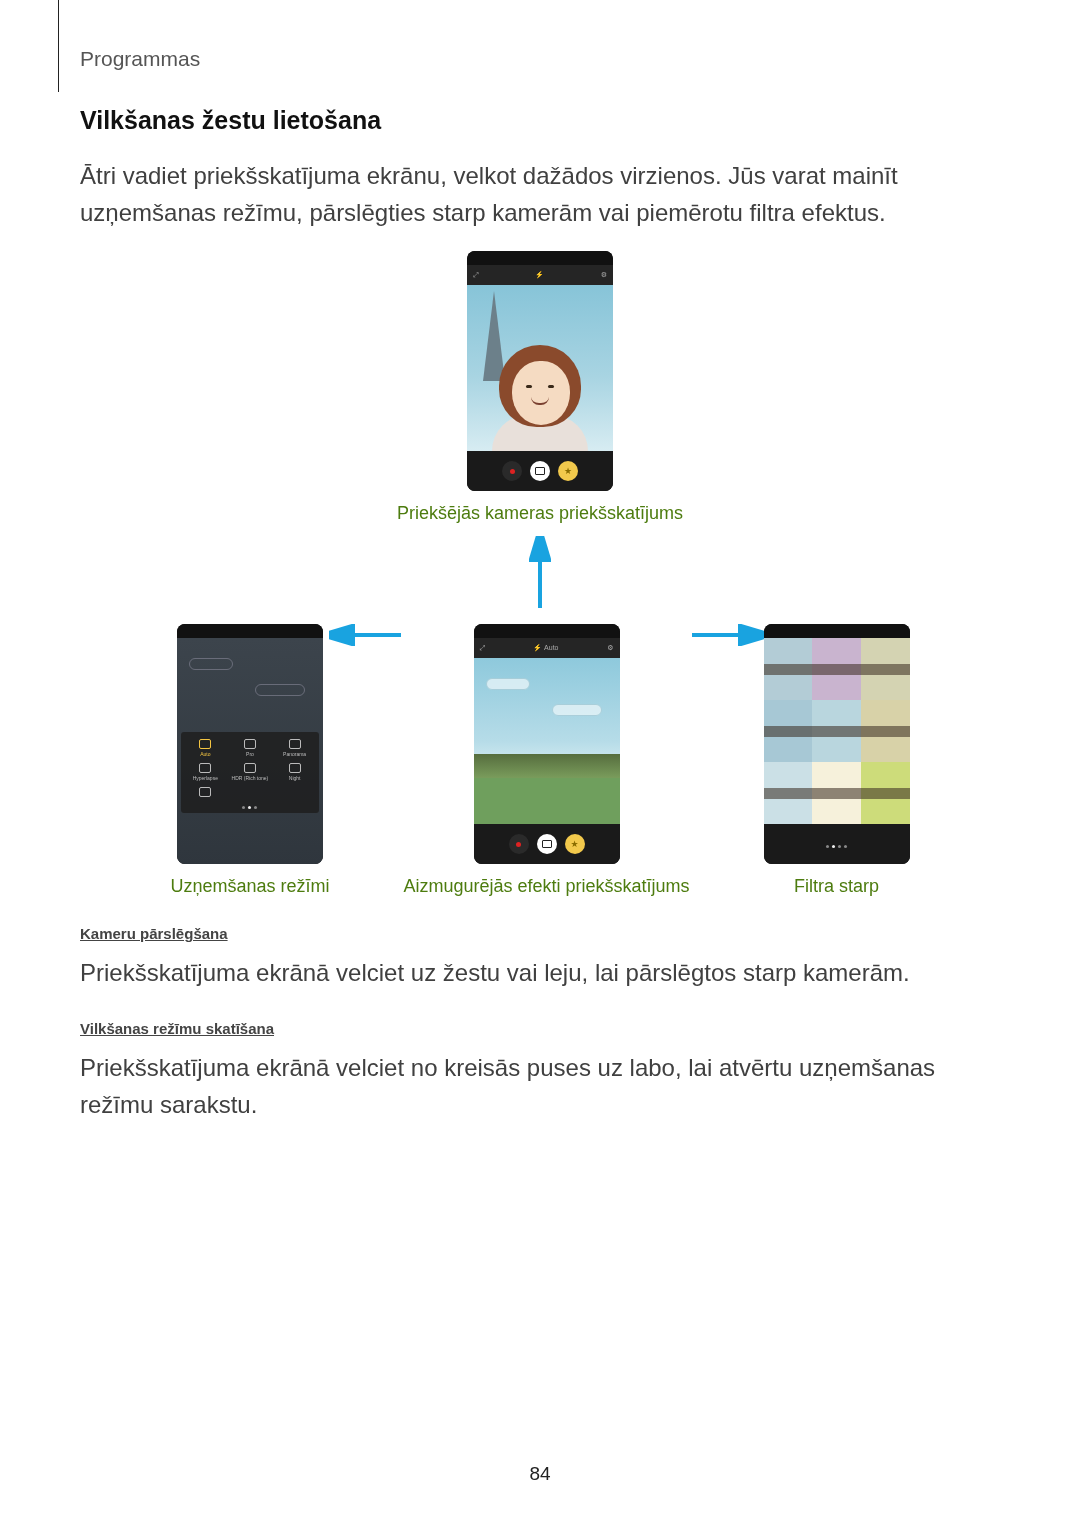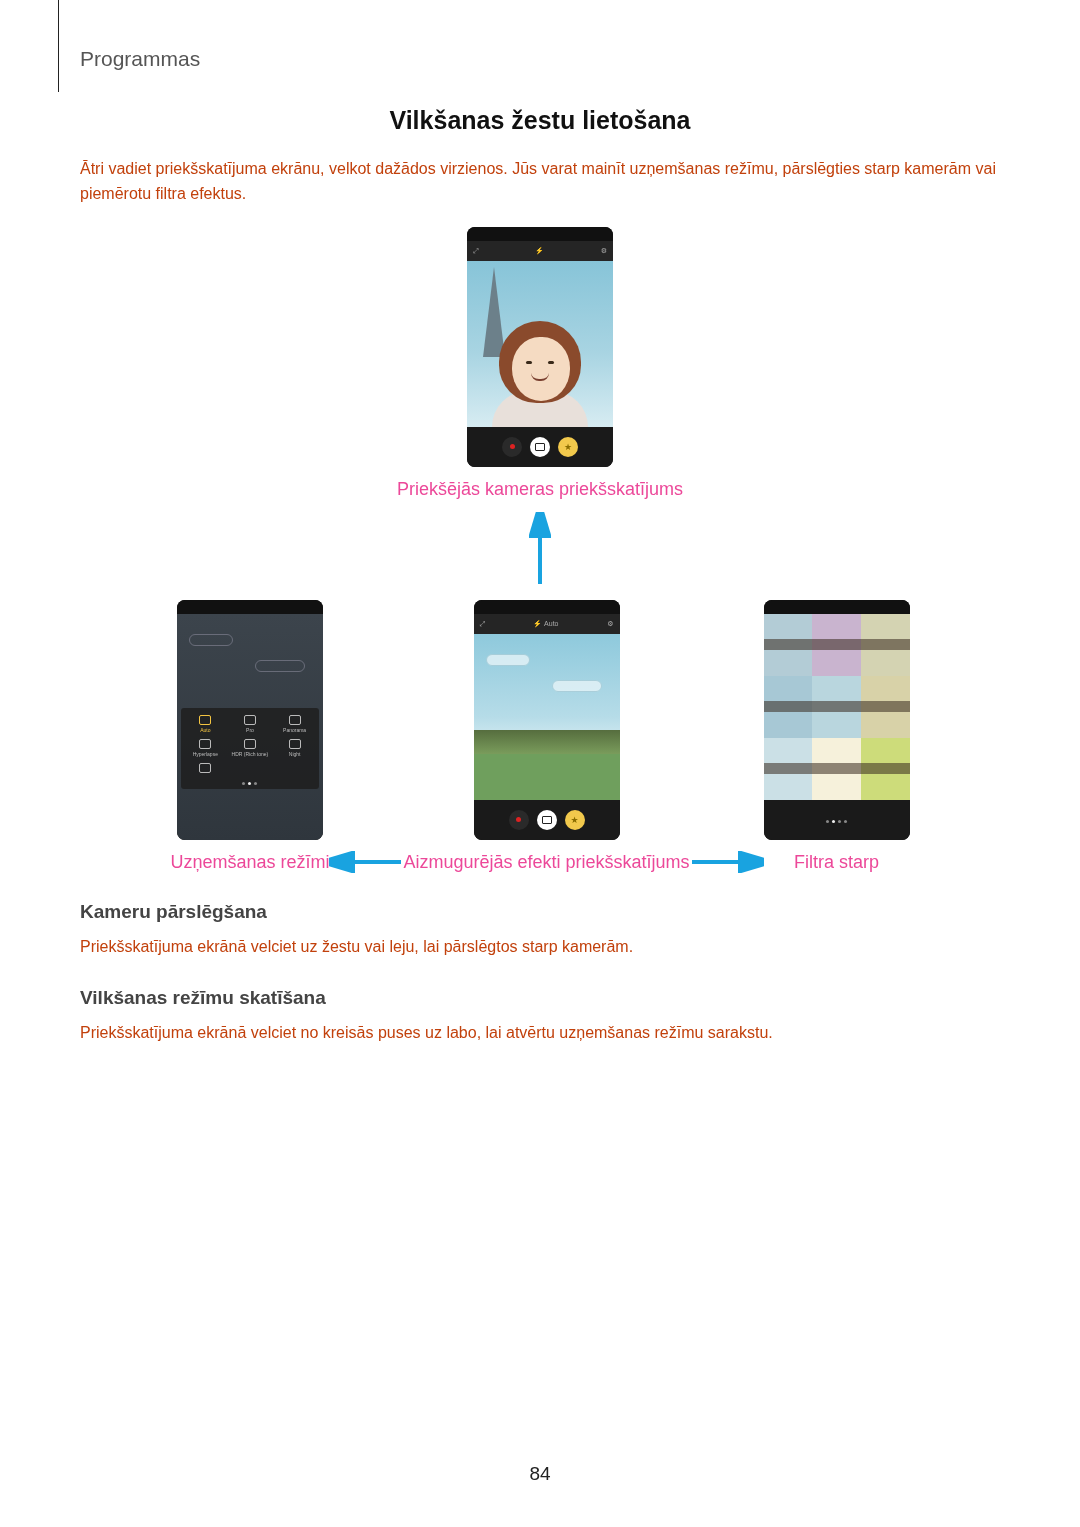--- a/index.html
+++ b/index.html
@@ -8,28 +8,28 @@
     width:1080px; height:1527px;
     background:#fff; color:#222;
     position:relative;
   }
   .vline { position:absolute; left:58px; top:0; width:1px; height:92px; background:#222; }
   .header {
     position:absolute; left:80px; top:47px;
     font-size:21px; color:#555; font-weight:400;
   }
   .content { position:absolute; left:80px; top:106px; width:920px; }
-  h3 { font-size:25px; font-weight:bold; margin-bottom:22px; color:#111;text-align:center; }
-  .para { font-size:16px; line-height:1.55; color:#c2410c; margin-bottom:20px; }
-  h4 { font-size:19px; font-weight:bold; color:#444; margin-top:28px; margin-bottom:12px; }
-  .caption { font-size:18px; color:#ec4899; text-align:center; margin-top:12px; }
+  h3 { font-size:25px; font-weight:bold; margin-bottom:22px; color:#111; }
+  .para { font-size:24px; line-height:1.55; color:#404040; margin-bottom:20px; }
+  h4 { font-size:15px; font-weight:bold; color:#444; margin-top:28px; margin-bottom:12px;text-decoration:underline; }
+  .caption { font-size:18px; color:#4d7c0f; text-align:center; margin-top:12px; }
   .diagram { width:920px; margin-top:10px; }
   .top-row { display:flex; justify-content:center; }
   .arrow-up-row { display:flex; justify-content:center; margin:12px 0 14px; }
-  .mid-row { display:flex; justify-content:center; align-items:flex-end; }
+  .mid-row { display:flex; justify-content:center; align-items:flex-start; }
   .phone {
     width:146px; height:240px; background:#000; border-radius:8px;
     position:relative; overflow:hidden;
     display:flex; flex-direction:column;
   }
   .statusbar { height:14px; background:#111; }
   .topbar { height:20px; background:#252525; display:flex; align-items:center; justify-content:space-between; padding:0 6px; }
   .topbar span { font-size:7px; color:#aaa; }
   .screen { flex:1; position:relative; }
   .bottombar { height:40px; background:#1a1a1a; display:flex; align-items:center; justify-content:center; gap:8px; }

